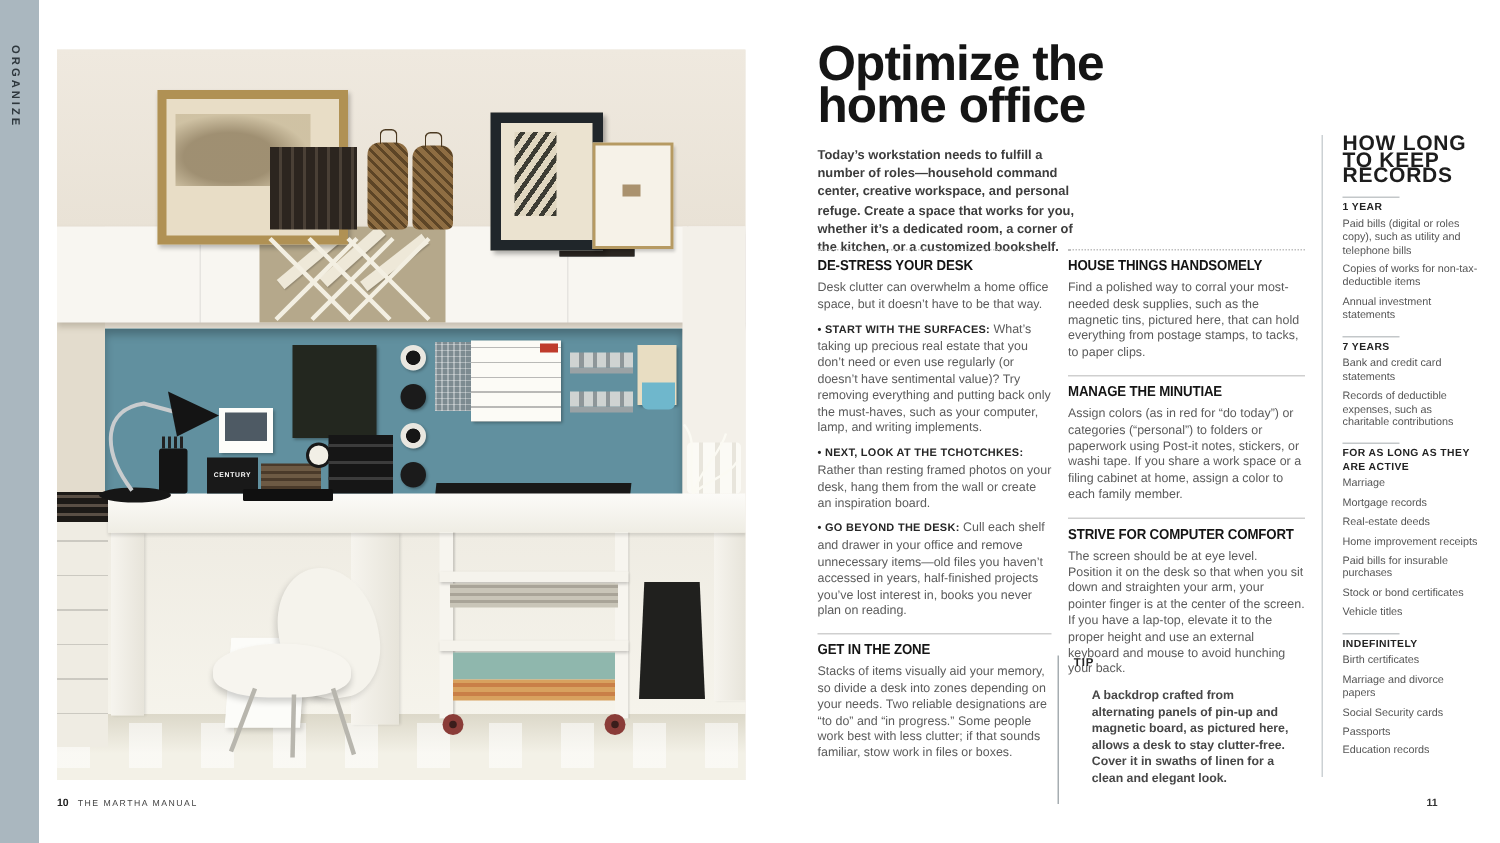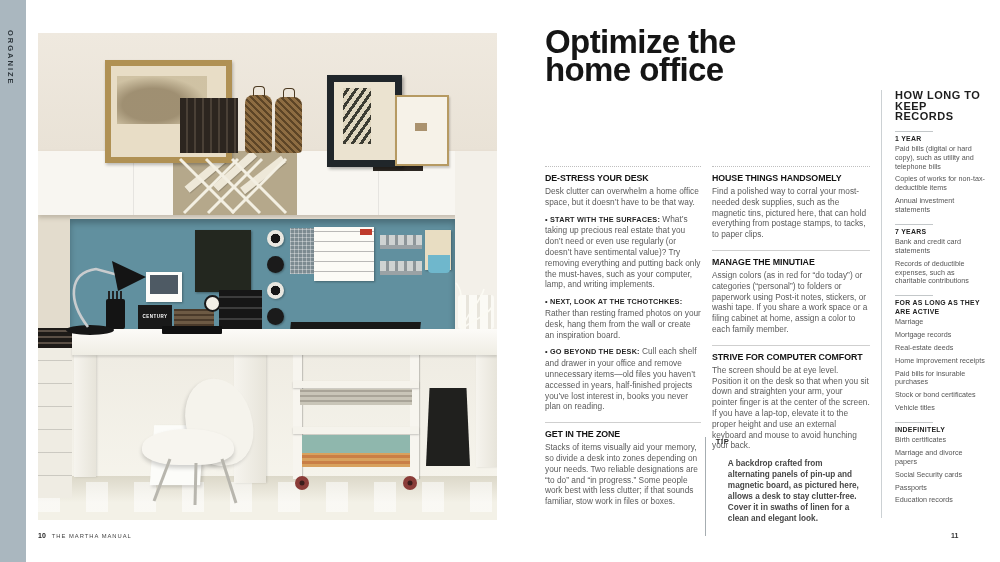--- a/index.html
+++ b/index.html
@@ -126,21 +126,21 @@
 
   
   .tip{position:absolute;left:705px;top:437px;width:168px;display:flex;}
   .tip-bar{width:4px;background:#a6adb1;margin-right:10px;}
   .tip h4{margin:0 0 5px 0;font-size:7.6px;letter-spacing:.6px;color:#222;}
   .tip p{margin:12px;font-size:8.2px;line-height:11px;font-weight:bold;color:#474747;}
 
   
   .sidebar{position:absolute;left:881px;top:90px;width:104px;border-left:1px solid #ccd1d4;
        padding-left:13px;box-sizing:border-box;min-height:428px;}
-  .sidebar h2{margin:0;font-size:11px;line-height:10.5px;letter-spacing:.5px;color:#1d1d1d;}
+  .sidebar h2{margin:0;font-size:14px;line-height:10.5px;letter-spacing:.5px;color:#1d1d1d;}
   .sb-rule{width:38px;border-top:1px solid #c3c7c9;margin:9px 0 3px 0;}
   .sb-label{font-weight:bold;font-size:6.9px;line-height:8.6px;letter-spacing:.3px;color:#222;margin:0 0 2px 0;}
   .sb-item{margin:0 0 4px 0;font-size:7.2px;line-height:8.8px;color:#555;}
 
   
   .footer-left{position:absolute;left:38px;top:532px;font-size:6.6px;color:#444;}
   .footer-left b{font-size:7px;color:#222;}
   .footer-left span{letter-spacing:1px;margin-left:6px;font-size:5.8px;}
   .footer-right{position:absolute;left:951px;top:532px;font-size:7px;font-weight:bold;color:#333;}
 </style>
@@ -259,20 +259,21 @@
         <circle cx="372" cy="450" r="7" fill="#8a3c38"></circle>
           <circle cx="372" cy="450" r="2.5" fill="#3a1d1b"></circle>
       </g>
     </svg>
   </div>
 
   <div class="title">
     <div>Optimize the</div>
     <div>home office</div>
   </div>
+  <div class="intro">Today’s workstation needs to fulfill a number of roles—household command center, creative workspace, and personal refuge. Create a space that works for you, whether it’s a dedicated room, a corner of the kitchen, or a customized bookshelf.</div>
 
   <div class="col col2">
     <div class="sec first">
       <h3>HOUSE THINGS HANDSOMELY</h3>
       <p class="body-p">Find a polished way to corral your most-needed desk supplies, such as the magnetic tins, pictured here, that can hold everything from postage stamps, to tacks, to paper clips.</p>
     </div>
     <div class="sec solid">
       <h3>MANAGE THE MINUTIAE</h3>
       <p class="body-p">Assign colors (as in red for “do today”) or categories (“personal”) to folders or paperwork using Post-it notes, stickers, or washi tape. If you share a work space or a filing cabinet at home, assign a color to each family member.</p>
     </div>
@@ -302,21 +303,21 @@
       <h4>TIP</h4>
       <p>A backdrop crafted from alternating panels of pin-up and magnetic board, as pictured here, allows a desk to stay clutter-free. Cover it in swaths of linen for a clean and elegant look.</p>
     </div>
   </div>
 
   <div class="sidebar">
     <h2>HOW LONG TO KEEP RECORDS</h2>
 
     <div class="sb-rule"></div>
     <p class="sb-label">1 YEAR</p>
-    <p class="sb-item">Paid bills (digital or hard copy), such as utility and telephone bills</p>
+    <p class="sb-item">Paid bills (digital or roles copy), such as utility and telephone bills</p>
     <p class="sb-item">Copies of works for non-tax-deductible items</p>
     <p class="sb-item">Annual investment statements</p>
 
     <div class="sb-rule"></div>
     <p class="sb-label">7 YEARS</p>
     <p class="sb-item">Bank and credit card statements</p>
     <p class="sb-item">Records of deductible expenses, such as charitable contributions</p>
 
     <div class="sb-rule"></div>
     <p class="sb-label">FOR AS LONG AS THEY ARE ACTIVE</p>

